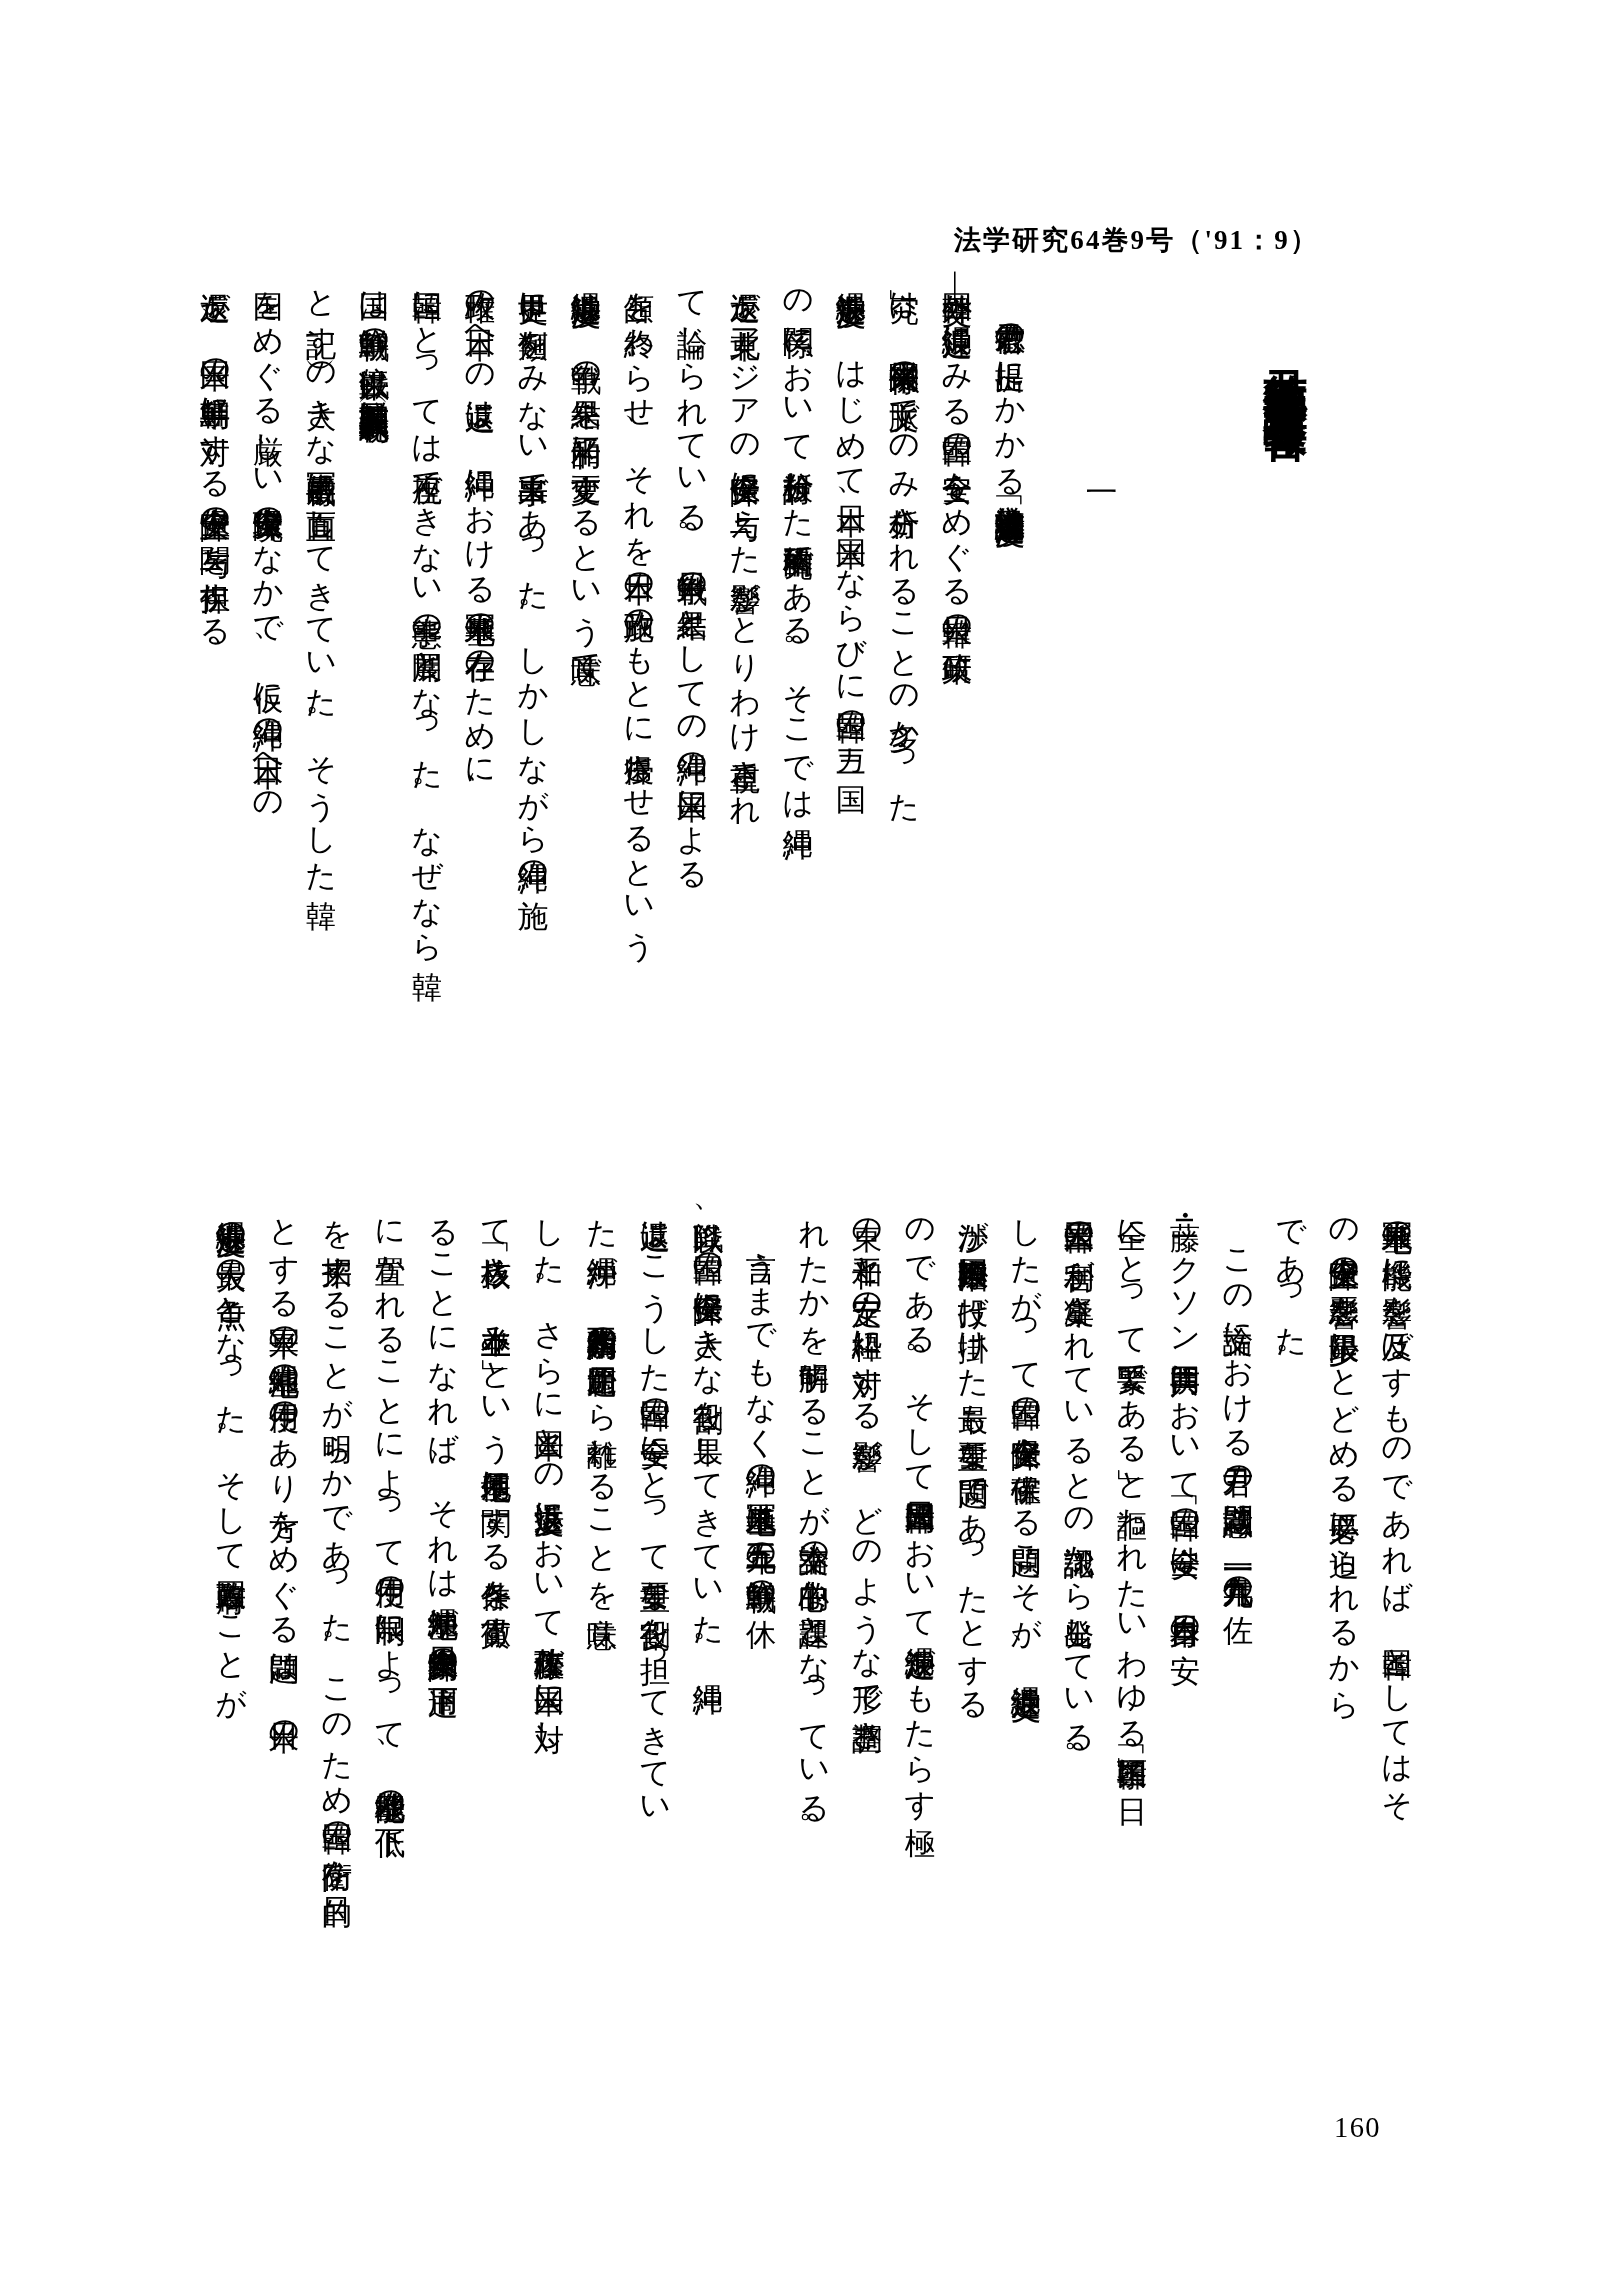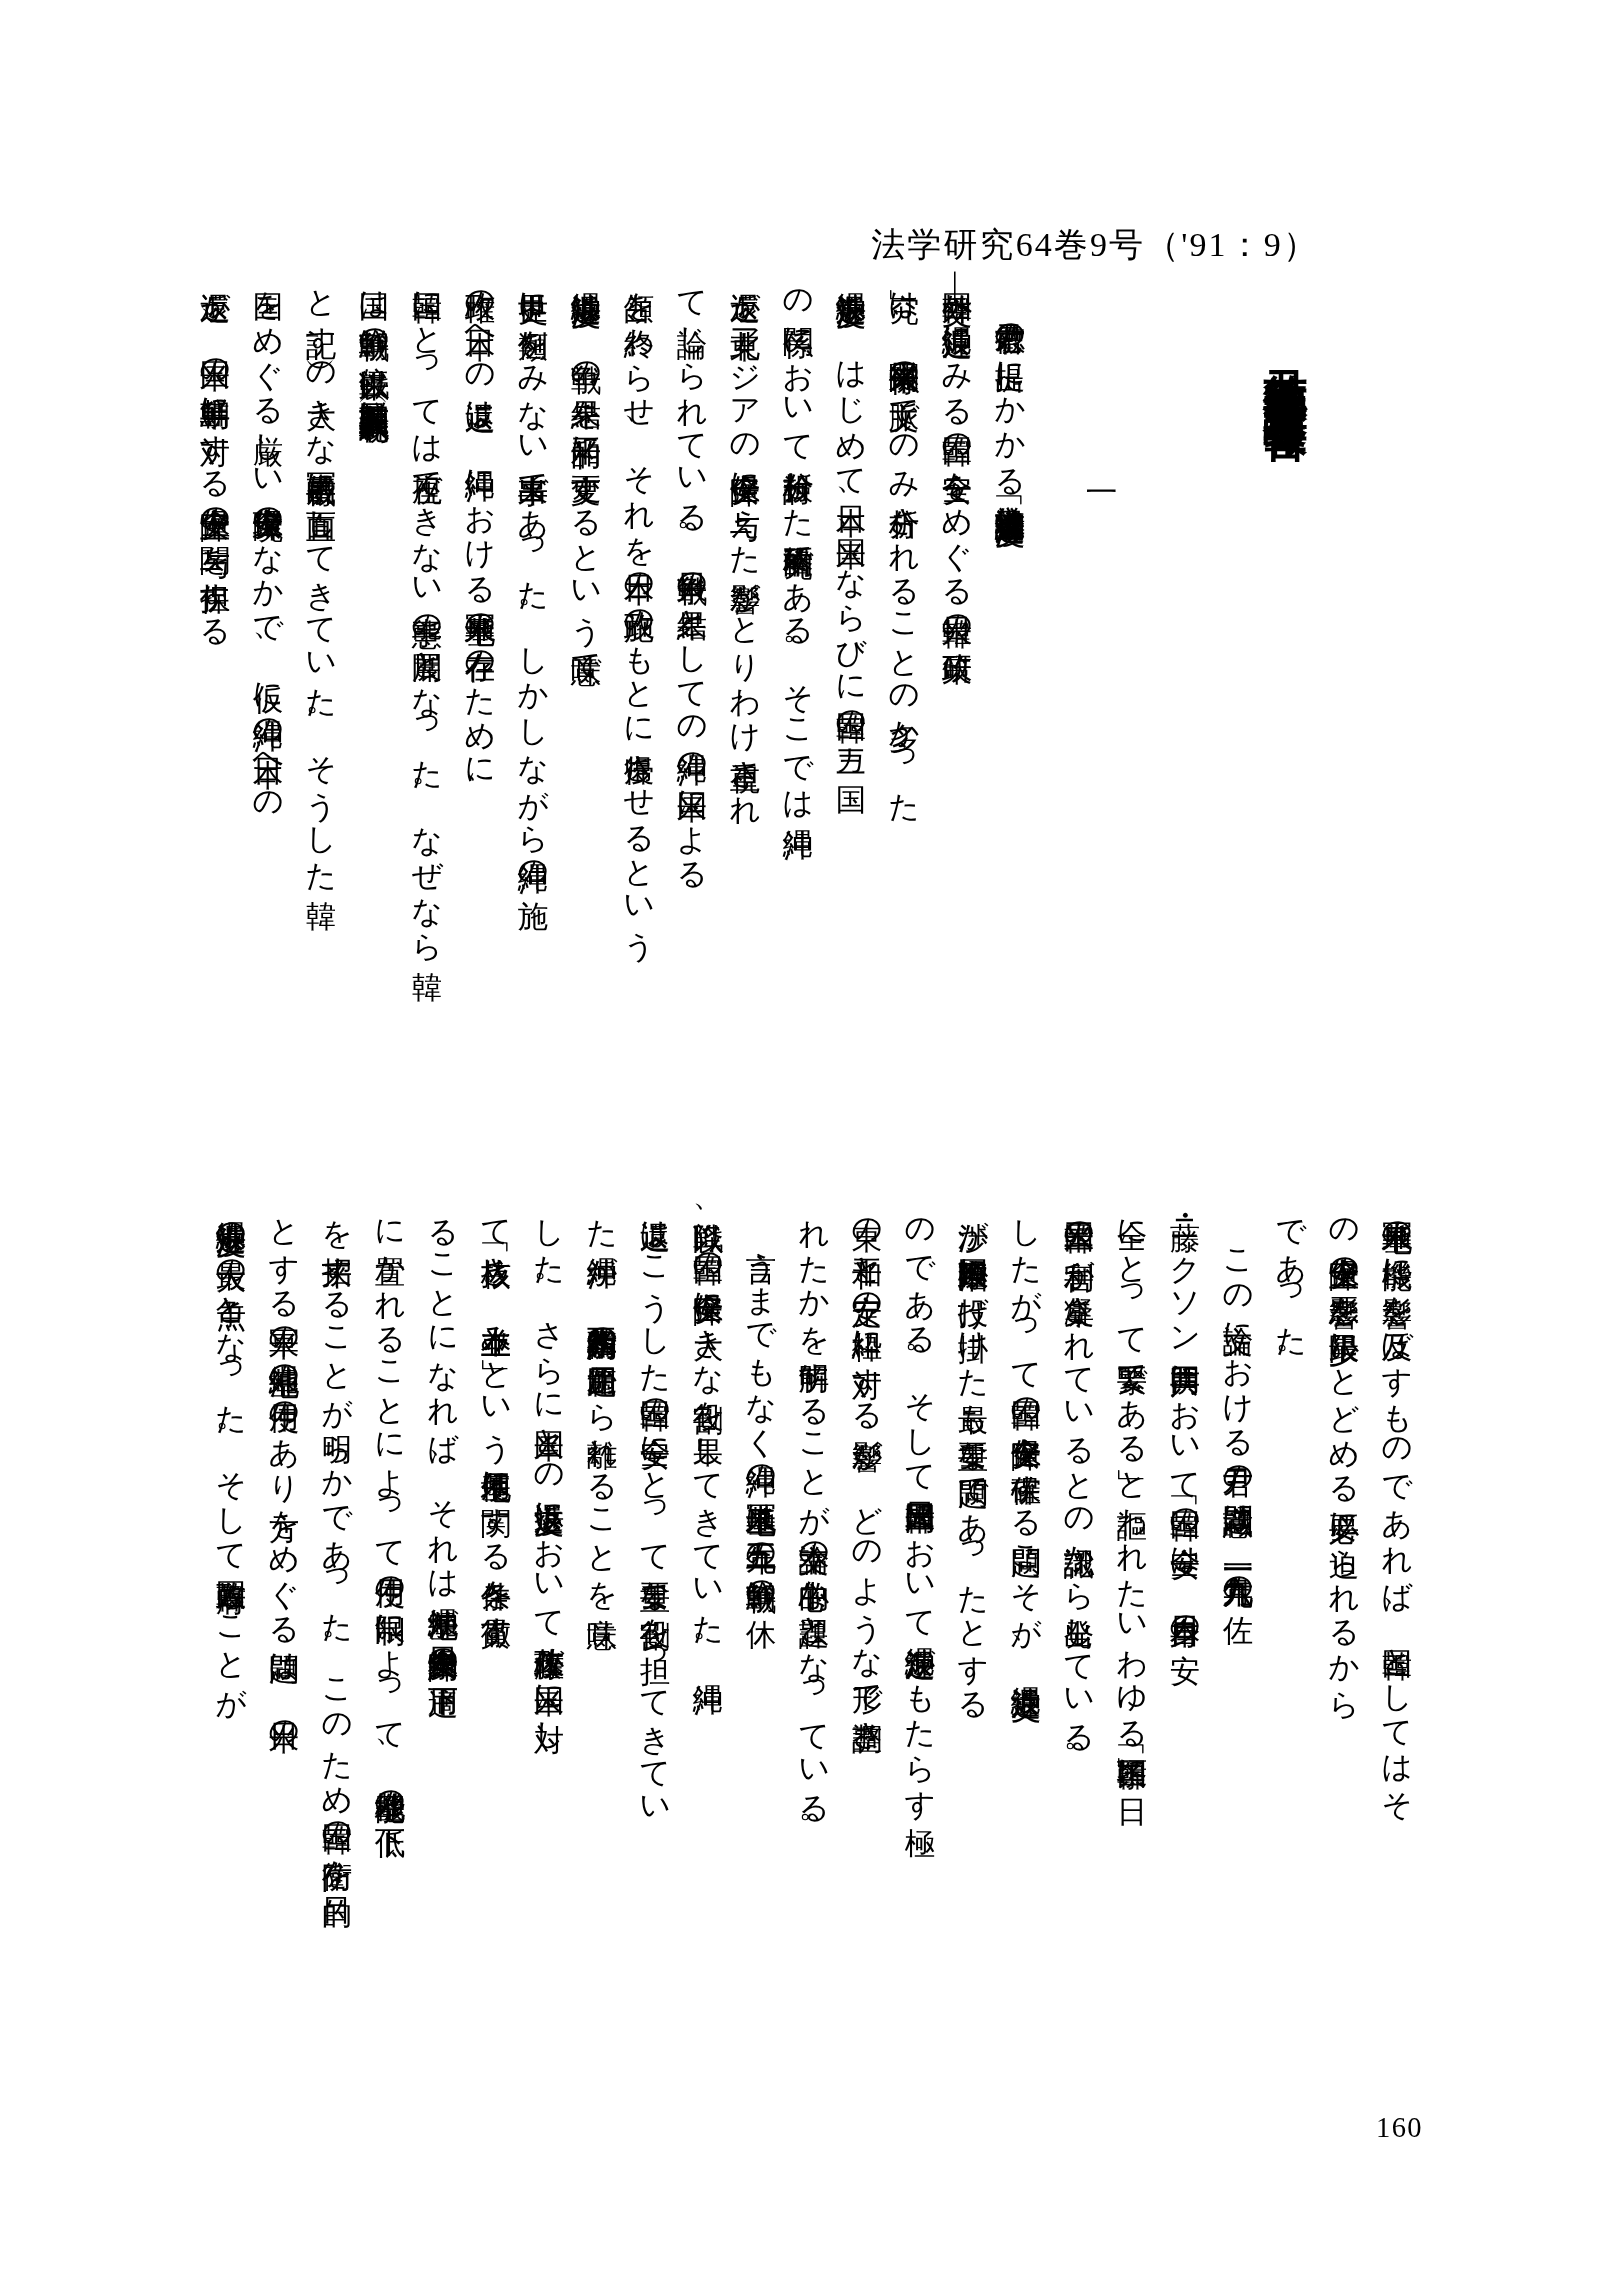--- a/index.html
+++ b/index.html
@@ -18,23 +18,24 @@
   .page {
     position: absolute;
     inset: 0;
     background: #ffffff;
   }
   
   .journal-header {
     position: absolute;
     top: 222px;
     right: 298px;
-    font-size: 34px;
+    font-size: 27px;
     letter-spacing: 2.1px;
     white-space: nowrap;
+    font-weight: bold;
   }
   
   .title-col {
     position: absolute;
     top: 335px;
     right: 296px;
     writing-mode: vertical-rl;
     font-size: 44px;
     font-weight: bold;
     letter-spacing: 3.5px;
@@ -70,21 +71,20 @@
     line-height: 53px;
     letter-spacing: 0.7px;
     white-space: nowrap;
   }
   .page-number {
     position: absolute;
     top: 2112px;
     left: 1334px;
     font-size: 28.5px;
     letter-spacing: 1.4px;
-    margin-left: 42px;
   }
 </style>
 </head>
 <body>
 
 <div class="page">
 
   <div class="journal-header">法学研究64巻9号（'91：9）</div>
 
   <div class="title-col">尹徳敏君学位請求論文審査報告</div>

